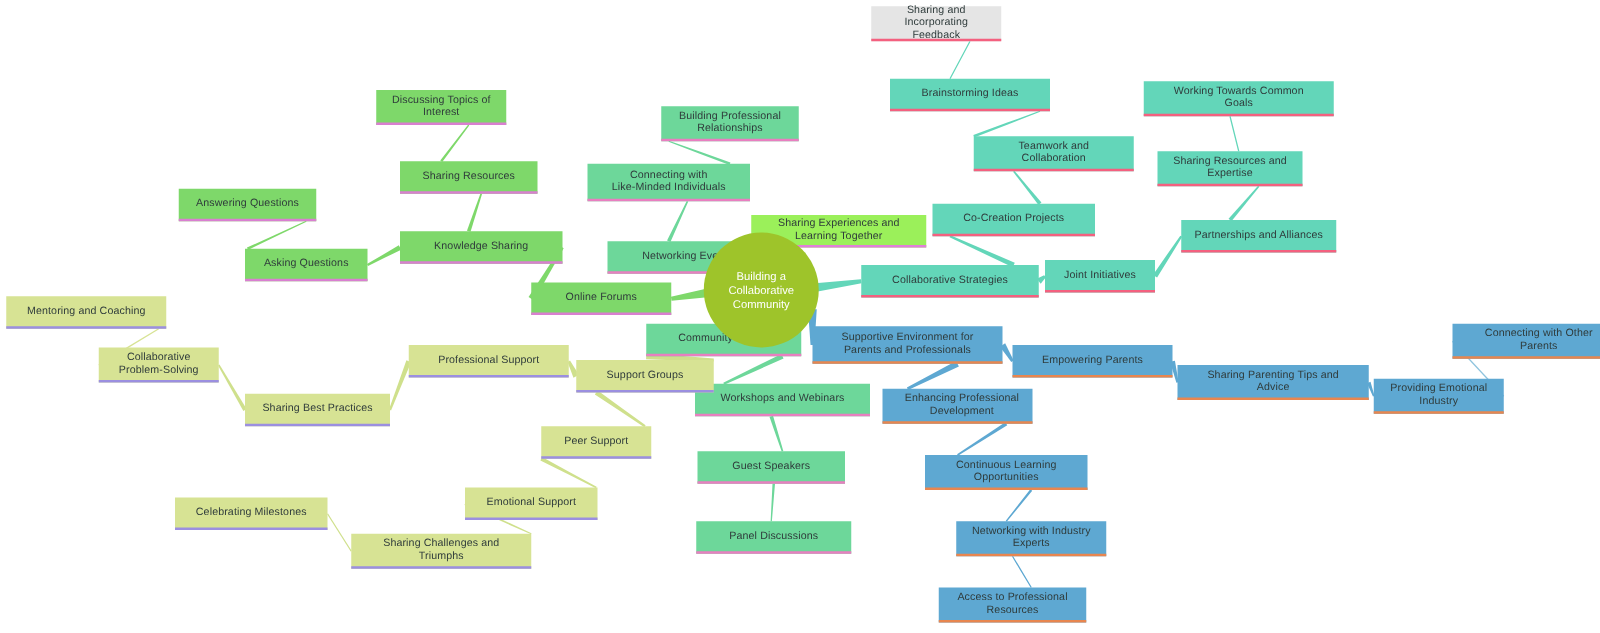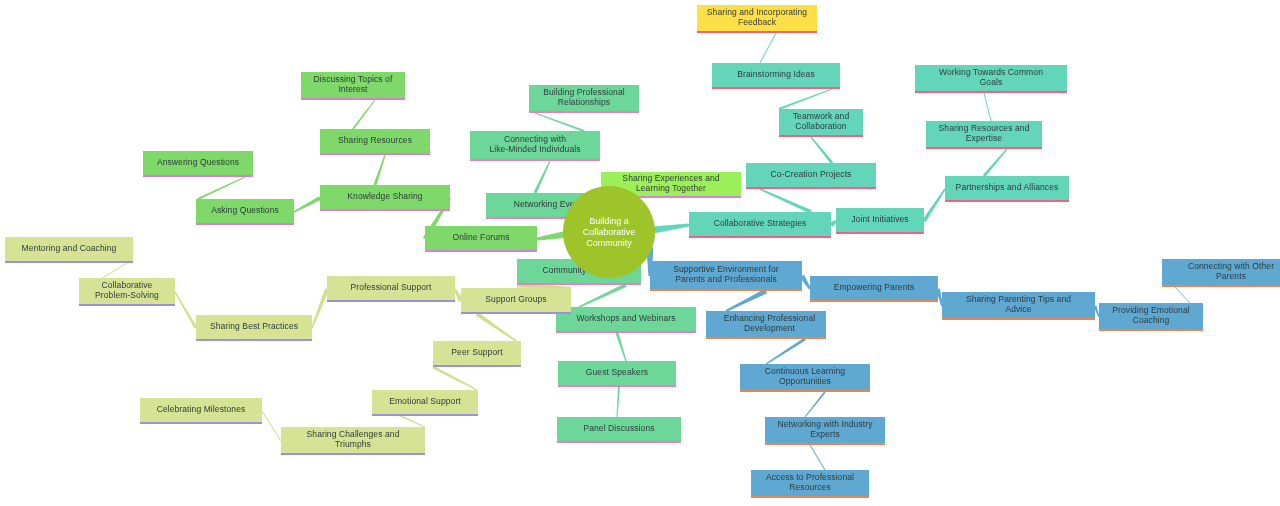--- a/index.html
+++ b/index.html
@@ -110,38 +110,38 @@
       <div class="node" style="left: 281px; top: 427px; width: 144px; height: 28px; background: rgb(215, 227, 148); border-bottom-color: rgb(155, 143, 224); color: rgb(47, 59, 59);"><span>Sharing Challenges and
 Triumphs</span></div>
       <div class="node" style="left: 140px; top: 398px; width: 122px; height: 26px; background: rgb(215, 227, 148); border-bottom-color: rgb(155, 143, 224); color: rgb(47, 59, 59);"><span>Celebrating Milestones</span></div>
       <div class="node" style="left: 327px; top: 276px; width: 128px; height: 26px; background: rgb(215, 227, 148); border-bottom-color: rgb(155, 143, 224); color: rgb(47, 59, 59);"><span>Professional Support</span></div>
       <div class="node" style="left: 196px; top: 315px; width: 116px; height: 26px; background: rgb(215, 227, 148); border-bottom-color: rgb(155, 143, 224); color: rgb(47, 59, 59); text-align: right;"><span>Sharing Best Practices</span></div>
       <div class="node" style="left: 79px; top: 278px; width: 96px; height: 28px; background: rgb(215, 227, 148); border-bottom-color: rgb(155, 143, 224); color: rgb(47, 59, 59); align-items: flex-end;"><span>Collaborative
 Problem-Solving</span></div>
       <div class="node" style="left: 5px; top: 237px; width: 128px; height: 26px; background: rgb(215, 227, 148); border-bottom-color: rgb(155, 143, 224); color: rgb(47, 59, 59);"><span>Mentoring and Coaching</span></div>
       <div class="node" style="left: 689px; top: 212px; width: 142px; height: 26px; background: rgb(99, 214, 185); border-bottom-color: rgb(244, 96, 127); color: rgb(47, 59, 59);"><span>Collaborative Strategies</span></div>
       <div class="node" style="left: 746px; top: 163px; width: 130px; height: 26px; background: rgb(99, 214, 185); border-bottom-color: rgb(244, 96, 127); color: rgb(47, 59, 59);"><span>Co-Creation Projects</span></div>
-      <div class="node" style="left: 779px; top: 109px; width: 84px; height: 28px; background: rgb(99, 214, 185); border-bottom-color: rgb(244, 96, 127); color: rgb(47, 59, 59);"><span>Teamwork and
+      <div class="node" style="left: 779px; top: 109px; width: 128px; height: 28px; background: rgb(99, 214, 185); border-bottom-color: rgb(244, 96, 127); color: rgb(47, 59, 59);"><span>Teamwork and
 Collaboration</span></div>
       <div class="node" style="left: 712px; top: 63px; width: 128px; height: 26px; background: rgb(99, 214, 185); border-bottom-color: rgb(244, 96, 127); color: rgb(47, 59, 59);"><span>Brainstorming Ideas</span></div>
-      <div class="node" style="left: 697px; top: 5px; width: 120px; height: 28px; background: #fde047; border-bottom-color: rgb(244, 96, 127); color: rgb(47, 59, 59);"><span>Sharing and Incorporating
+      <div class="node" style="left: 697px; top: 5px; width: 104px; height: 28px; background: #e5e5e5; border-bottom-color: rgb(244, 96, 127); color: rgb(47, 59, 59);"><span>Sharing and Incorporating
 Feedback</span></div>
       <div class="node" style="left: 836px; top: 208px; width: 88px; height: 26px; background: rgb(99, 214, 185); border-bottom-color: rgb(244, 96, 127); color: rgb(47, 59, 59);"><span>Joint Initiatives</span></div>
       <div class="node" style="left: 945px; top: 176px; width: 124px; height: 26px; background: rgb(99, 214, 185); border-bottom-color: rgb(244, 96, 127); color: rgb(47, 59, 59);"><span>Partnerships and Alliances</span></div>
       <div class="node" style="left: 926px; top: 121px; width: 116px; height: 28px; background: rgb(99, 214, 185); border-bottom-color: rgb(244, 96, 127); color: rgb(47, 59, 59);"><span>Sharing Resources and
 Expertise</span></div>
       <div class="node" style="left: 915px; top: 65px; width: 152px; height: 28px; background: rgb(99, 214, 185); border-bottom-color: rgb(244, 96, 127); color: rgb(47, 59, 59);"><span>Working Towards Common
 Goals</span></div>
       <div class="node" style="left: 650px; top: 261px; width: 152px; height: 30px; background: rgb(94, 168, 210); border-bottom-color: rgb(232, 134, 79); color: rgb(47, 59, 59);"><span>Supportive Environment for
 Parents and Professionals</span></div>
       <div class="node" style="left: 810px; top: 276px; width: 128px; height: 26px; background: rgb(94, 168, 210); border-bottom-color: rgb(232, 134, 79); color: rgb(47, 59, 59);"><span>Empowering Parents</span></div>
       <div class="node" style="left: 942px; top: 292px; width: 153px; height: 28px; background: rgb(94, 168, 210); border-bottom-color: rgb(232, 134, 79); color: rgb(47, 59, 59);"><span>Sharing Parenting Tips and
 Advice</span></div>
       <div class="node" style="left: 1099px; top: 303px; width: 104px; height: 28px; background: rgb(94, 168, 210); border-bottom-color: rgb(232, 134, 79); color: rgb(47, 59, 59);"><span>Providing Emotional
-Coaching</span></div>
+Industry</span></div>
       <div class="node" style="left: 1162px; top: 259px; width: 138px; height: 28px; background: rgb(94, 168, 210); border-bottom-color: rgb(232, 134, 79); color: rgb(47, 59, 59);"><span>Connecting with Other
 Parents</span></div>
       <div class="node" style="left: 706px; top: 311px; width: 120px; height: 28px; background: rgb(94, 168, 210); border-bottom-color: rgb(232, 134, 79); color: rgb(47, 59, 59); padding-left: 12px;"><span>Enhancing Professional
 Development</span></div>
       <div class="node" style="left: 740px; top: 364px; width: 130px; height: 28px; background: rgb(94, 168, 210); border-bottom-color: rgb(232, 134, 79); color: rgb(47, 59, 59);"><span>Continuous Learning
 Opportunities</span></div>
       <div class="node" style="left: 765px; top: 417px; width: 120px; height: 28px; background: rgb(94, 168, 210); border-bottom-color: rgb(232, 134, 79); color: rgb(47, 59, 59);"><span>Networking with Industry
 Experts</span></div>
       <div class="node" style="left: 751px; top: 470px; width: 118px; height: 28px; background: rgb(94, 168, 210); border-bottom-color: rgb(232, 134, 79); color: rgb(47, 59, 59);"><span>Access to Professional
 Resources</span></div>

